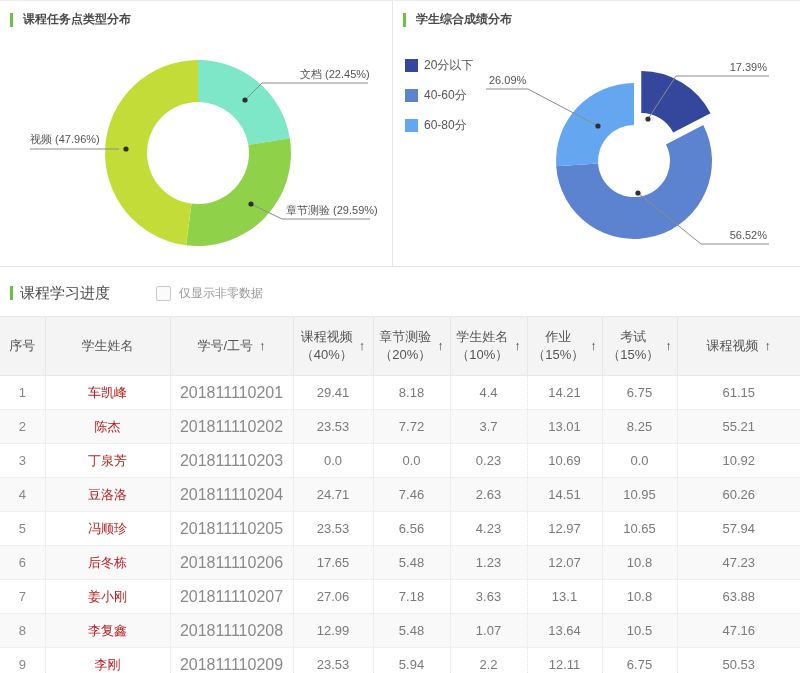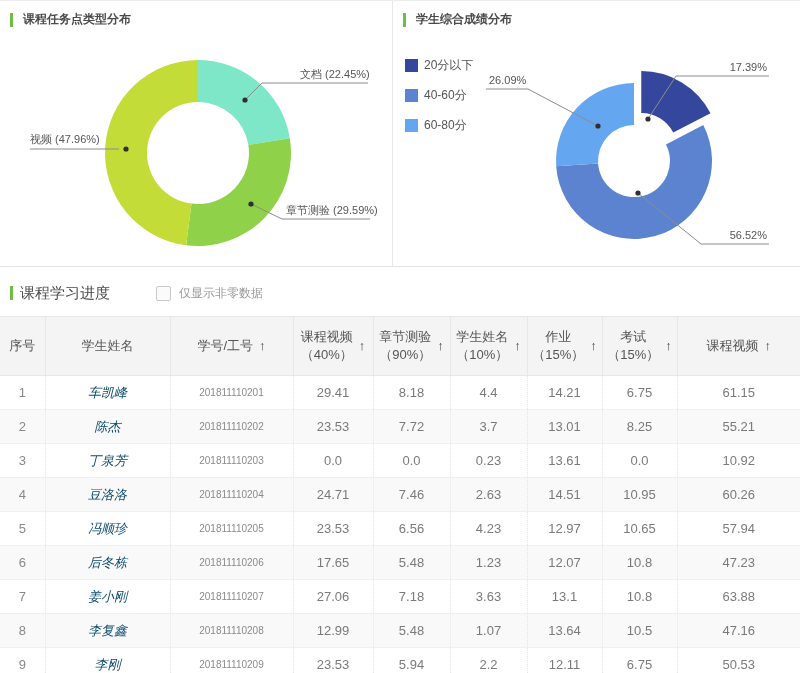--- a/index.html
+++ b/index.html
@@ -33,22 +33,22 @@
            border-top:1px solid #e7e7e7;border-bottom:1px solid #e7e7e7;border-right:1px solid #e7e7e7;
            padding:0;vertical-align:middle;}
   thead th:last-child{border-right:none;}
   .th-flex{display:flex;align-items:center;justify-content:center;gap:6px;line-height:1.35;}
   .th-lines{text-align:center;}
   .sort-arrow{color:#3c3c3c;font-weight:bold;font-size:13px;}
   tbody td{height:33px;text-align:center;font-size:13px;color:#7a7a7a;
            border-bottom:1px solid #f0f0f0;border-right:1px dotted #e4e4e4;padding:0;}
   tbody td:last-child{border-right:none;}
   tbody tr:nth-child(even){background:#f9f9f9;}
-  td.c-name{color:#0c4a6e;font-style:italic;}
-  td.c-id{color:#8a8a8a;font-size:10px;}
+  td.c-name{color:#b91c1c;}
+  td.c-id{color:#8a8a8a;font-size:16px;}
   td.c-idx{color:#888;}
 </style>
 </head>
 <body>
 
 <div class="page">
 
   <div class="charts-row">
 
     <div class="panel panel-left">
@@ -163,21 +163,21 @@
                   <div>课程视频</div>
                   <div>（40%）</div>
                 </div>
                 <span class="sort-arrow">↑</span>
               </div>
             </th>
             <th>
               <div class="th-flex">
                 <div class="th-lines">
                   <div>章节测验</div>
-                  <div>（90%）</div>
+                  <div>（20%）</div>
                 </div>
                 <span class="sort-arrow">↑</span>
               </div>
             </th>
             <th>
               <div class="th-flex">
                 <div class="th-lines">
                   <div>学生姓名</div>
                   <div>（10%）</div>
                 </div>
@@ -235,21 +235,21 @@
             <td>8.25</td>
             <td>55.21</td>
           </tr>
           <tr>
             <td class="c-idx">3</td>
             <td class="c-name">丁泉芳</td>
             <td class="c-id">201811110203</td>
             <td>0.0</td>
             <td>0.0</td>
             <td>0.23</td>
-            <td>13.61</td>
+            <td>10.69</td>
             <td>0.0</td>
             <td>10.92</td>
           </tr>
           <tr>
             <td class="c-idx">4</td>
             <td class="c-name">豆洛洛</td>
             <td class="c-id">201811110204</td>
             <td>24.71</td>
             <td>7.46</td>
             <td>2.63</td>

